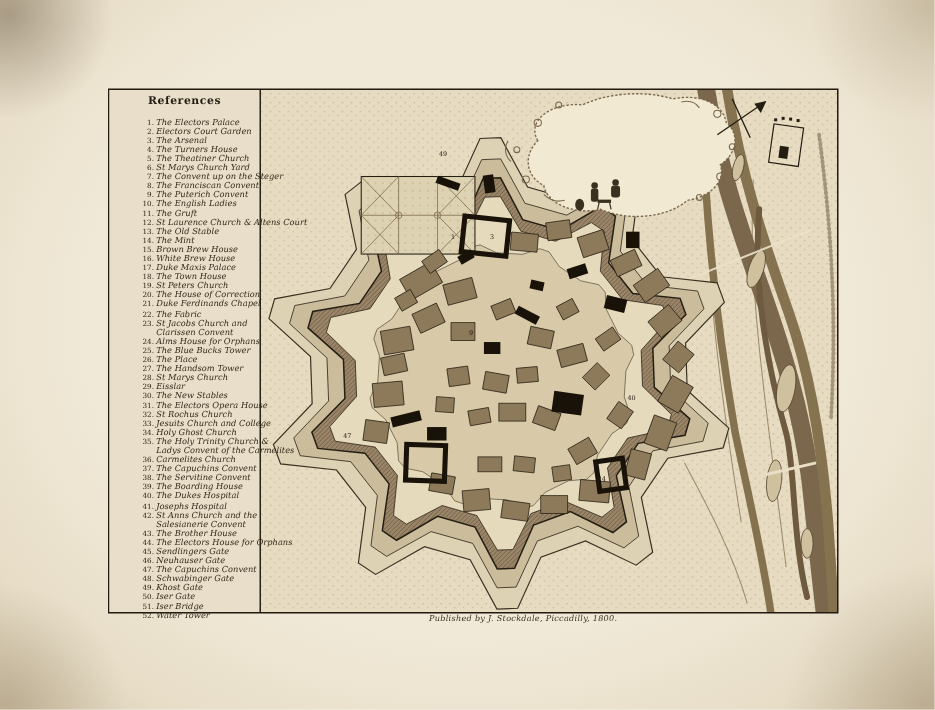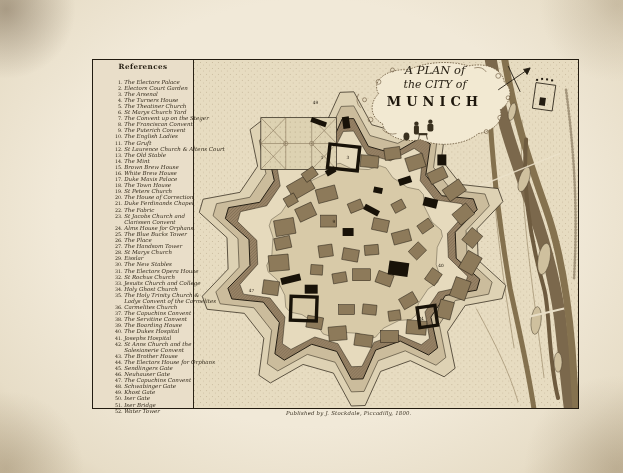--- a/index.html
+++ b/index.html
@@ -4,21 +4,21 @@
 <style>
   html,body{margin:0;padding:0;}
   .stage{position:relative;width:623px;height:473px;overflow:hidden;
     font-family:"DejaVu Serif","Liberation Serif",serif;color:#2c2417;
     background:
       radial-gradient(circle at 1% 2%, rgba(84,66,45,.40), rgba(84,66,45,0) 9%),
       radial-gradient(circle at 99% 1%, rgba(120,100,70,.22), rgba(120,100,70,0) 10%),
       radial-gradient(circle at 99% 99%, rgba(120,100,70,.28), rgba(120,100,70,0) 12%),
       radial-gradient(circle at 1% 99%, rgba(120,100,70,.28), rgba(120,100,70,0) 10%),
       radial-gradient(ellipse at 50% 45%, #f1e9d8 58%, #e7ddc7 84%, #d5c8ad 100%);}
-  .plate{position:absolute;left:92px;top:59px;width:487px;height:350px;
+  .plate{position:absolute;left:72px;top:59px;width:487px;height:350px;
     border:1.8px solid #221b10;background:#e9decb;box-sizing:border-box;}
   .plate::after{content:"";position:absolute;inset:1.5px;border:1px solid rgba(56,45,27,.5);pointer-events:none;}
   .refs{position:absolute;left:0;top:0;bottom:0;width:100px;padding:2px 0 0 4px;box-sizing:border-box;
     background:#e9dec9;overflow:visible;z-index:3;}
   .refs-divider{position:absolute;left:100px;top:0;bottom:0;width:1px;background:#2a2214;z-index:4;}
   .refs-header{font-size:7.2px;font-weight:bold;letter-spacing:.4px;text-align:center;width:92px;
     margin-bottom:1.5px;color:#241d11;}
   .ref-line{white-space:pre;line-height:6.1px;height:6.1px;font-size:5.55px;font-style:italic;color:#332a1b;}
   .ref-num{display:inline-block;width:8px;text-align:right;margin-right:1.5px;font-style:normal;
     font-size:4.8px;color:#2b2314;}
@@ -379,20 +379,15 @@
           <span class="ref-num">51.</span><span class="ref-text">Iser Bridge</span>
         </div>
           <div class="ref-line">
           <span class="ref-num">52.</span><span class="ref-text">Water Tower</span>
         </div>
         </div>
     </div>
     <div class="refs-divider"></div>
   </div>
 
-  <div class="title-block">
-    <div class="t1">A PLAN of</div>
-    <div class="t2">the CITY of</div>
-    <div class="t3">MUNICH</div>
-  </div>
 
   <div class="publisher">Published by J. Stockdale, Piccadilly, 1800.</div>
 </div>
 
 </body></html>

